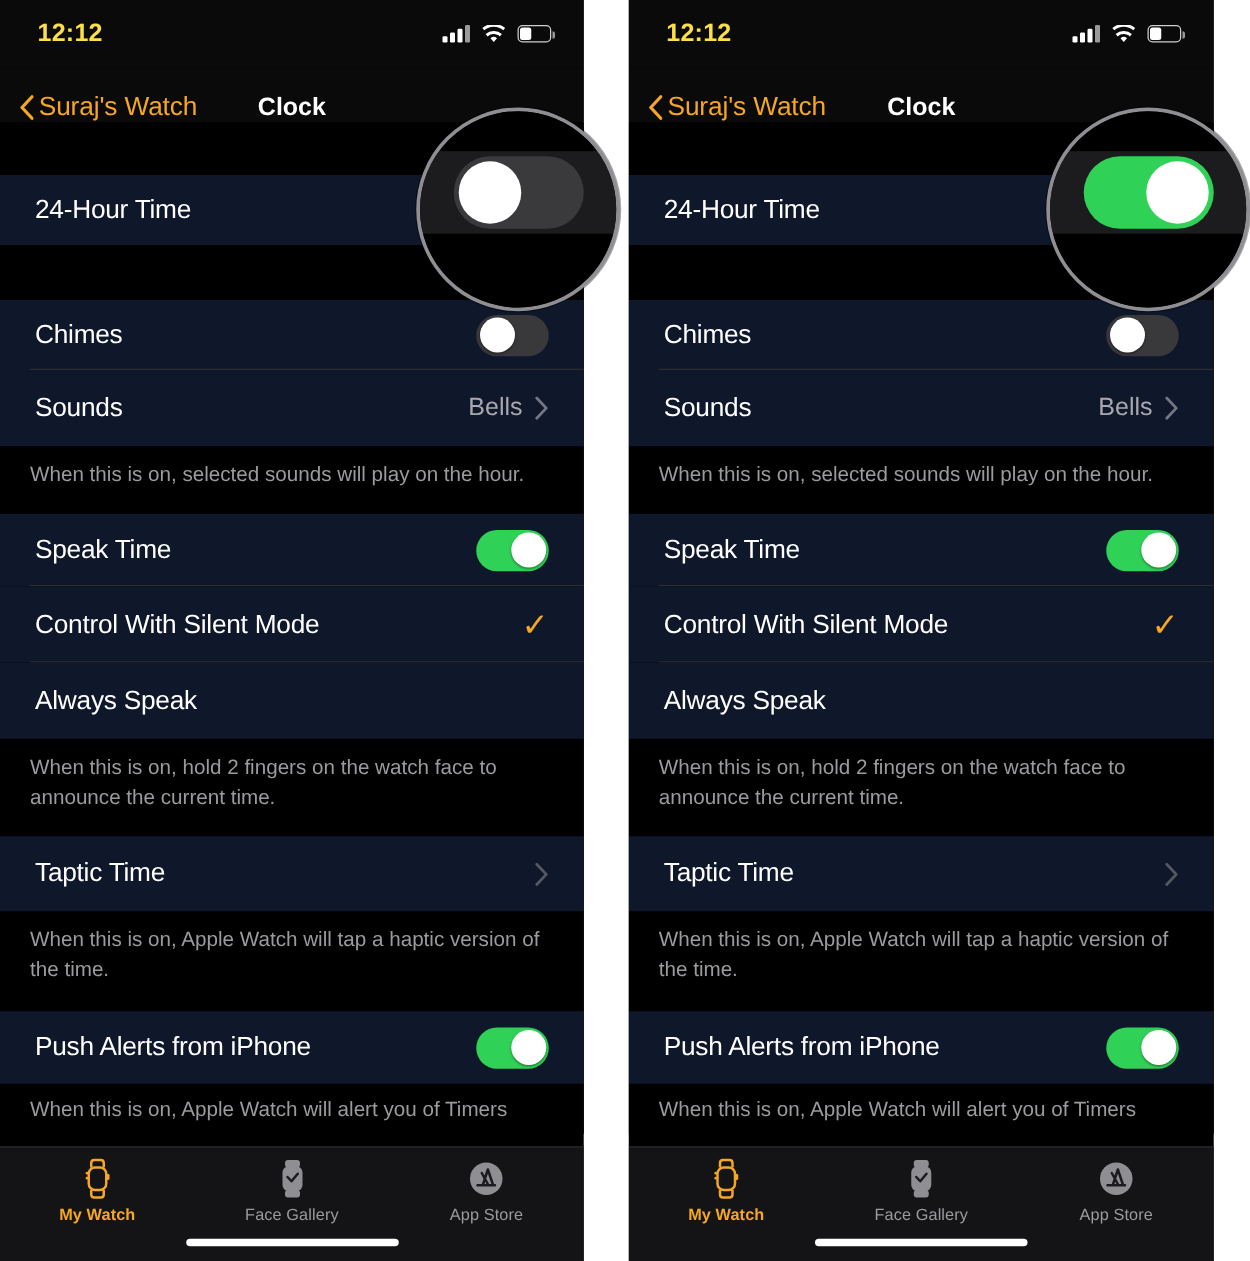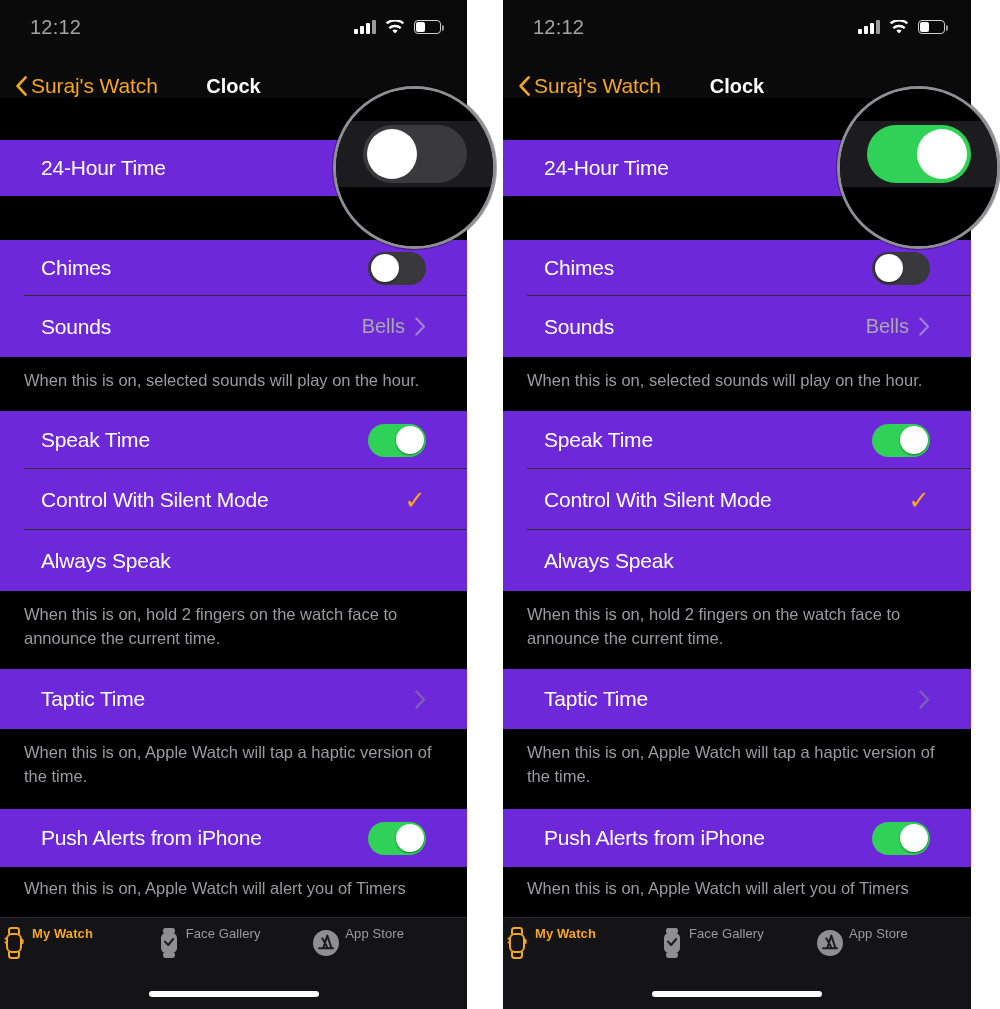--- a/index.html
+++ b/index.html
@@ -17,21 +17,21 @@
   }
   .phone.left{left:0;}
   .phone.right{left:503px;width:468px;}
 
   
   .statusbar{
     position:relative;height:54px;background:#0a0a0a;
     display:flex;align-items:center;justify-content:space-between;
     padding:0 26px 0 30px;box-sizing:border-box;
   }
-  .status-time{color:#a3a3a3;font-size:20px;font-weight:400;letter-spacing:.2px;}
+  .status-time{color:#fde047;font-size:20px;font-weight:700;letter-spacing:.2px;}
   .status-right{display:flex;align-items:center;gap:9px;}
 
   .cell{display:flex;align-items:flex-end;gap:2px;height:14px;}
   .cell i{display:block;width:4px;background:#fff;border-radius:1px;}
   .cell i:nth-child(1){height:5px;}
   .cell i:nth-child(2){height:8px;}
   .cell i:nth-child(3){height:11px;}
   .cell i:nth-child(4){height:14px;background:#9a9a9a;}
 
   .wifi{position:relative;width:20px;height:15px;}
@@ -51,23 +51,23 @@
   .back-label{color:#f5a623;font-size:21px;letter-spacing:-0.1px;}
   .nav-title{
     position:absolute;left:0;right:0;text-align:center;
     color:#fff;font-size:20px;font-weight:700;pointer-events:none;
   }
 
   
   .list{position:relative;background:#000;}
   .gap{background:#000;}
   .row{
-    position:relative;background:#6d28d9;
+    position:relative;background:#0f172a;
     display:flex;align-items:center;justify-content:space-between;
-    padding:0 41px;box-sizing:border-box;height:56px;
+    padding:0 28px;box-sizing:border-box;height:56px;
   }
   .row .label{color:#fff;font-size:21px;letter-spacing:-0.2px;}
   .row .right{display:flex;align-items:center;gap:10px;}
   .row .value{color:#a8a8ad;font-size:20px;}
   .sep{position:absolute;left:24px;right:0;bottom:0;height:1px;background:#2e2e30;}
   .footnote{
     background:#000;color:#9b9b9f;font-size:16.5px;line-height:1.45;
     padding:12px 24px 18px 24px;box-sizing:border-box;
   }
 
@@ -84,21 +84,21 @@
 
   .chevron-r{width:11px;height:19px;opacity:.55;}
   .check{color:#f5a623;font-size:26px;line-height:1;font-weight:600;}
 
   
   .tabbar{
     position:absolute;left:0;right:0;bottom:0;height:92px;
     background:#141416;border-top:1px solid #2a2a2c;
     display:flex;align-items:flex-start;padding-top:8px;box-sizing:border-box;
   }
-  .tab{flex:1;display:flex;flex-direction:row;align-items:flex-start;gap:4px;cursor:pointer;}
+  .tab{flex:1;display:flex;flex-direction:column;align-items:center;gap:4px;cursor:pointer;}
   .tab .tlabel{font-size:13px;letter-spacing:.1px;}
   .tab.active .tlabel{color:#f5a623;font-weight:700;}
   .tab .tlabel{color:#9b9b9f;}
   .tab .ticon{height:34px;display:flex;align-items:center;justify-content:center;}
   .homebar{
     position:absolute;left:50%;transform:translateX(-50%);bottom:12px;
     width:170px;height:6px;border-radius:3px;background:#fff;
   }
 
   

